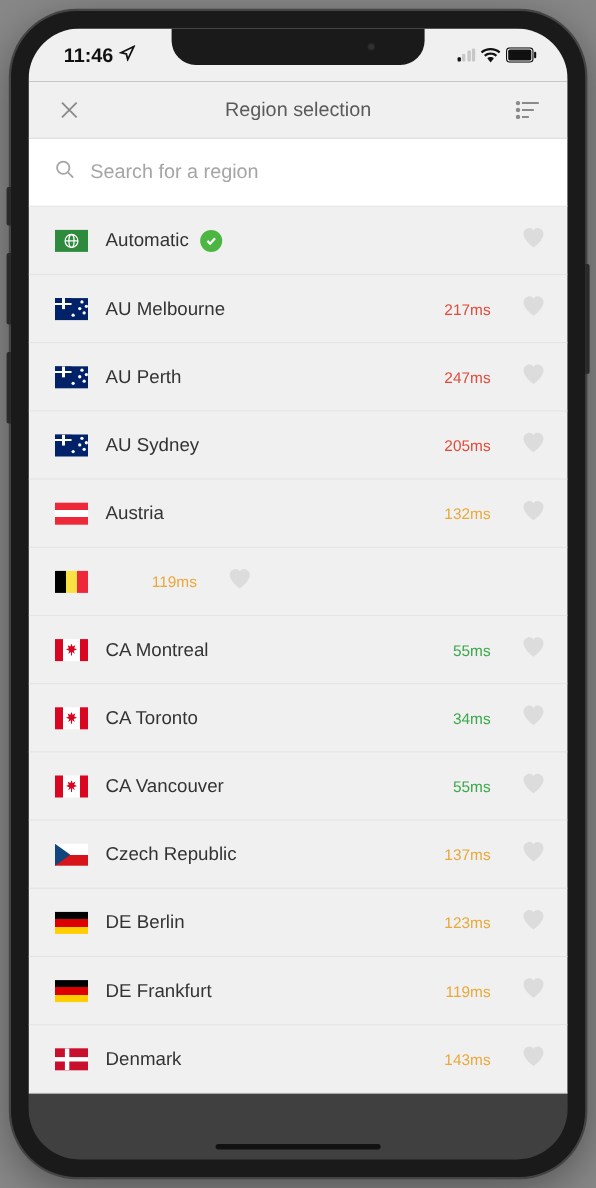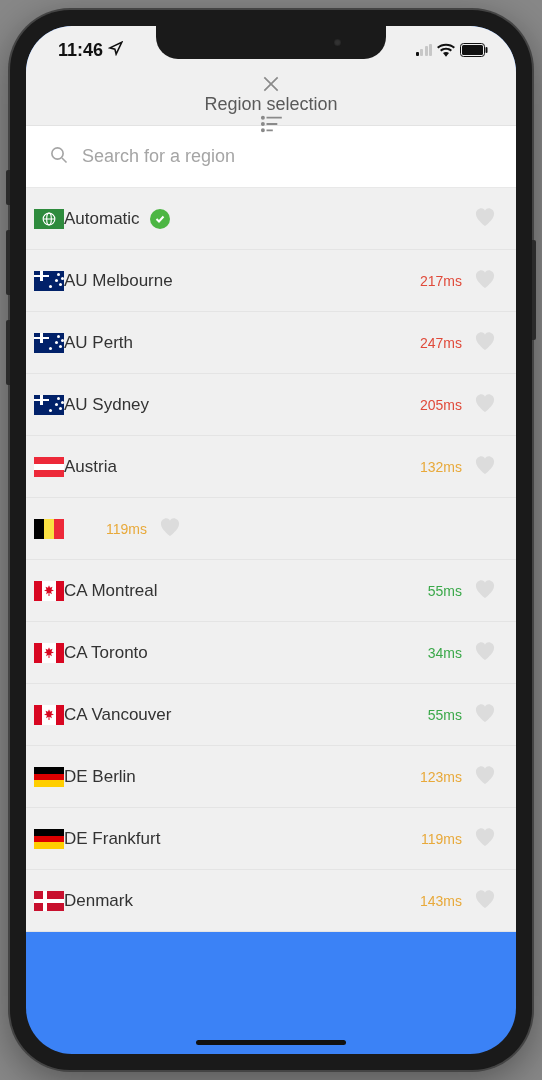--- a/index.html
+++ b/index.html
@@ -37,21 +37,21 @@
       right: -4px;
       top: 230px;
       width: 4px;
       height: 100px;
       background: #2a2a2a;
       border-radius: 0 2px 2px 0;
     }
     .screen {
       width: 100%;
       height: 100%;
-      background: #3b82f6;
+      background: #404040;
       border-radius: 46px;
       overflow: hidden;
       position: relative;
     }
     .notch {
       position: absolute;
       top: 0;
       left: 50%;
       transform: translateX(-50%);
       width: 230px;
@@ -106,21 +106,20 @@
     .sbar:nth-child(4){height:12px}
     .wifi-icon svg, .battery-icon svg { display: block; }
     .nav-header {
       height: 52px;
       display: flex;
       align-items: center;
       justify-content: space-between;
       padding: 0 22px;
       background: #f0f0f0;
       border-bottom: 1px solid #e3e3e3;
-      flex-direction: column;
     }
     .close-icon, .sort-icon {
       width: 30px;
       height: 30px;
       display: flex;
       align-items: center;
       justify-content: center;
       color: #8a8a8a;
       cursor: pointer;
     }
@@ -148,22 +147,23 @@
       background: transparent;
     }
     .search-input::placeholder { color: #a5a5a5; }
     .region-list {
       background: #f0f0f0;
     }
     .region-row {
       height: 62px;
       display: flex;
       align-items: center;
-      padding: 0 20px 0 8px;
+      padding: 0 20px 0 24px;
       border-bottom: 1px solid #e4e4e4;
+      gap: 16px;
       cursor: pointer;
     }
     .flag {
       width: 30px;
       height: 20px;
       flex-shrink: 0;
       position: relative;
       overflow: hidden;
     }
     .flag-auto {
@@ -450,20 +450,30 @@
           <div class="flag flag-ca"></div>
           <div class="region-name">
             <span>CA Vancouver</span>
           </div>
           <div class="latency lat-green">55ms</div>
           <span class="heart-icon"><svg width="22" height="20" viewBox="0 0 24 22" fill="currentColor">
               <path d="M12 21 C12 21 2 14 2 7.5 C2 4 5 1.5 8 1.5 C10 1.5 11.5 2.8 12 4 C12.5 2.8 14 1.5 16 1.5 C19 1.5 22 4 22 7.5 C22 14 12 21 12 21 Z"></path>
             </svg></span>
         </div>
         <div class="region-row">
+          <div class="flag flag-cz"></div>
+          <div class="region-name">
+            <span>Czech Republic</span>
+          </div>
+          <div class="latency lat-amber">137ms</div>
+          <span class="heart-icon"><svg width="22" height="20" viewBox="0 0 24 22" fill="currentColor">
+              <path d="M12 21 C12 21 2 14 2 7.5 C2 4 5 1.5 8 1.5 C10 1.5 11.5 2.8 12 4 C12.5 2.8 14 1.5 16 1.5 C19 1.5 22 4 22 7.5 C22 14 12 21 12 21 Z"></path>
+            </svg></span>
+        </div>
+        <div class="region-row">
           <div class="flag flag-de"></div>
           <div class="region-name">
             <span>DE Berlin</span>
           </div>
           <div class="latency lat-amber">123ms</div>
           <span class="heart-icon"><svg width="22" height="20" viewBox="0 0 24 22" fill="currentColor">
               <path d="M12 21 C12 21 2 14 2 7.5 C2 4 5 1.5 8 1.5 C10 1.5 11.5 2.8 12 4 C12.5 2.8 14 1.5 16 1.5 C19 1.5 22 4 22 7.5 C22 14 12 21 12 21 Z"></path>
             </svg></span>
         </div>
         <div class="region-row">

